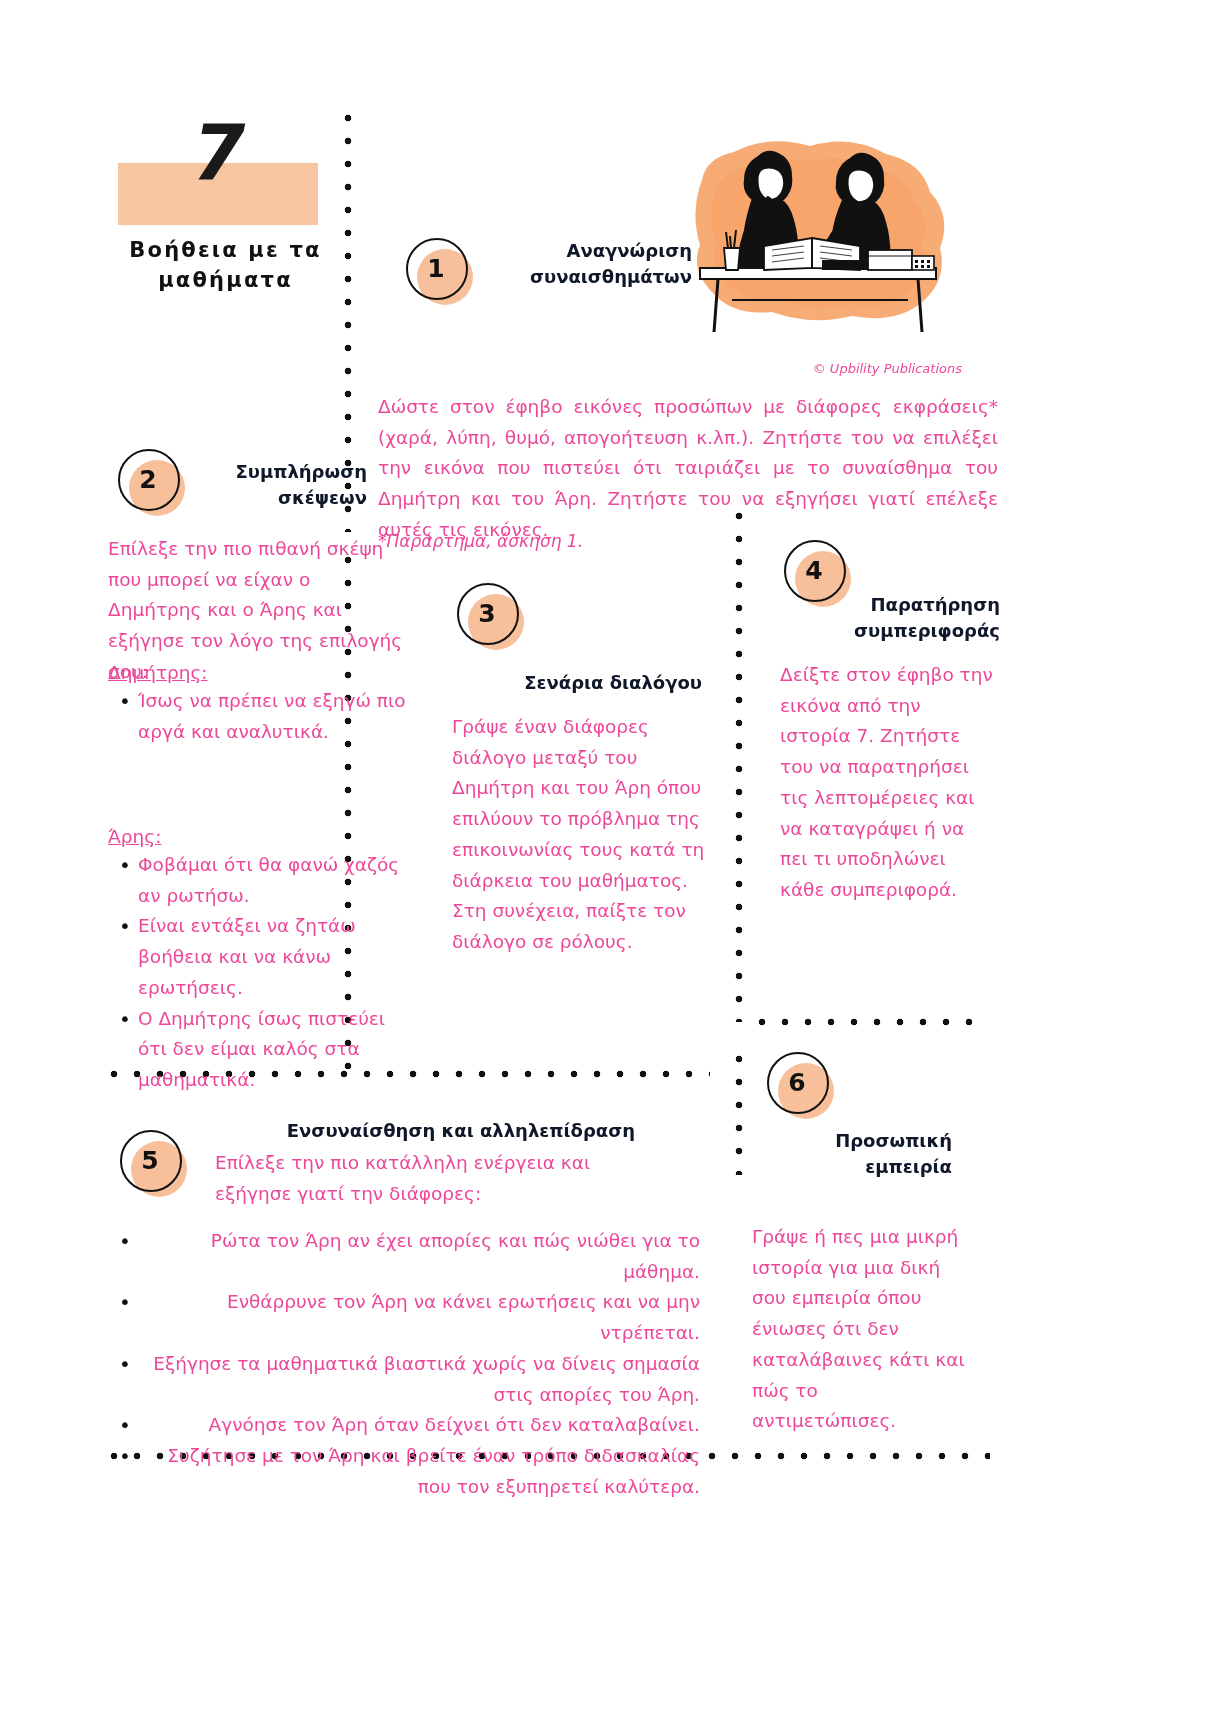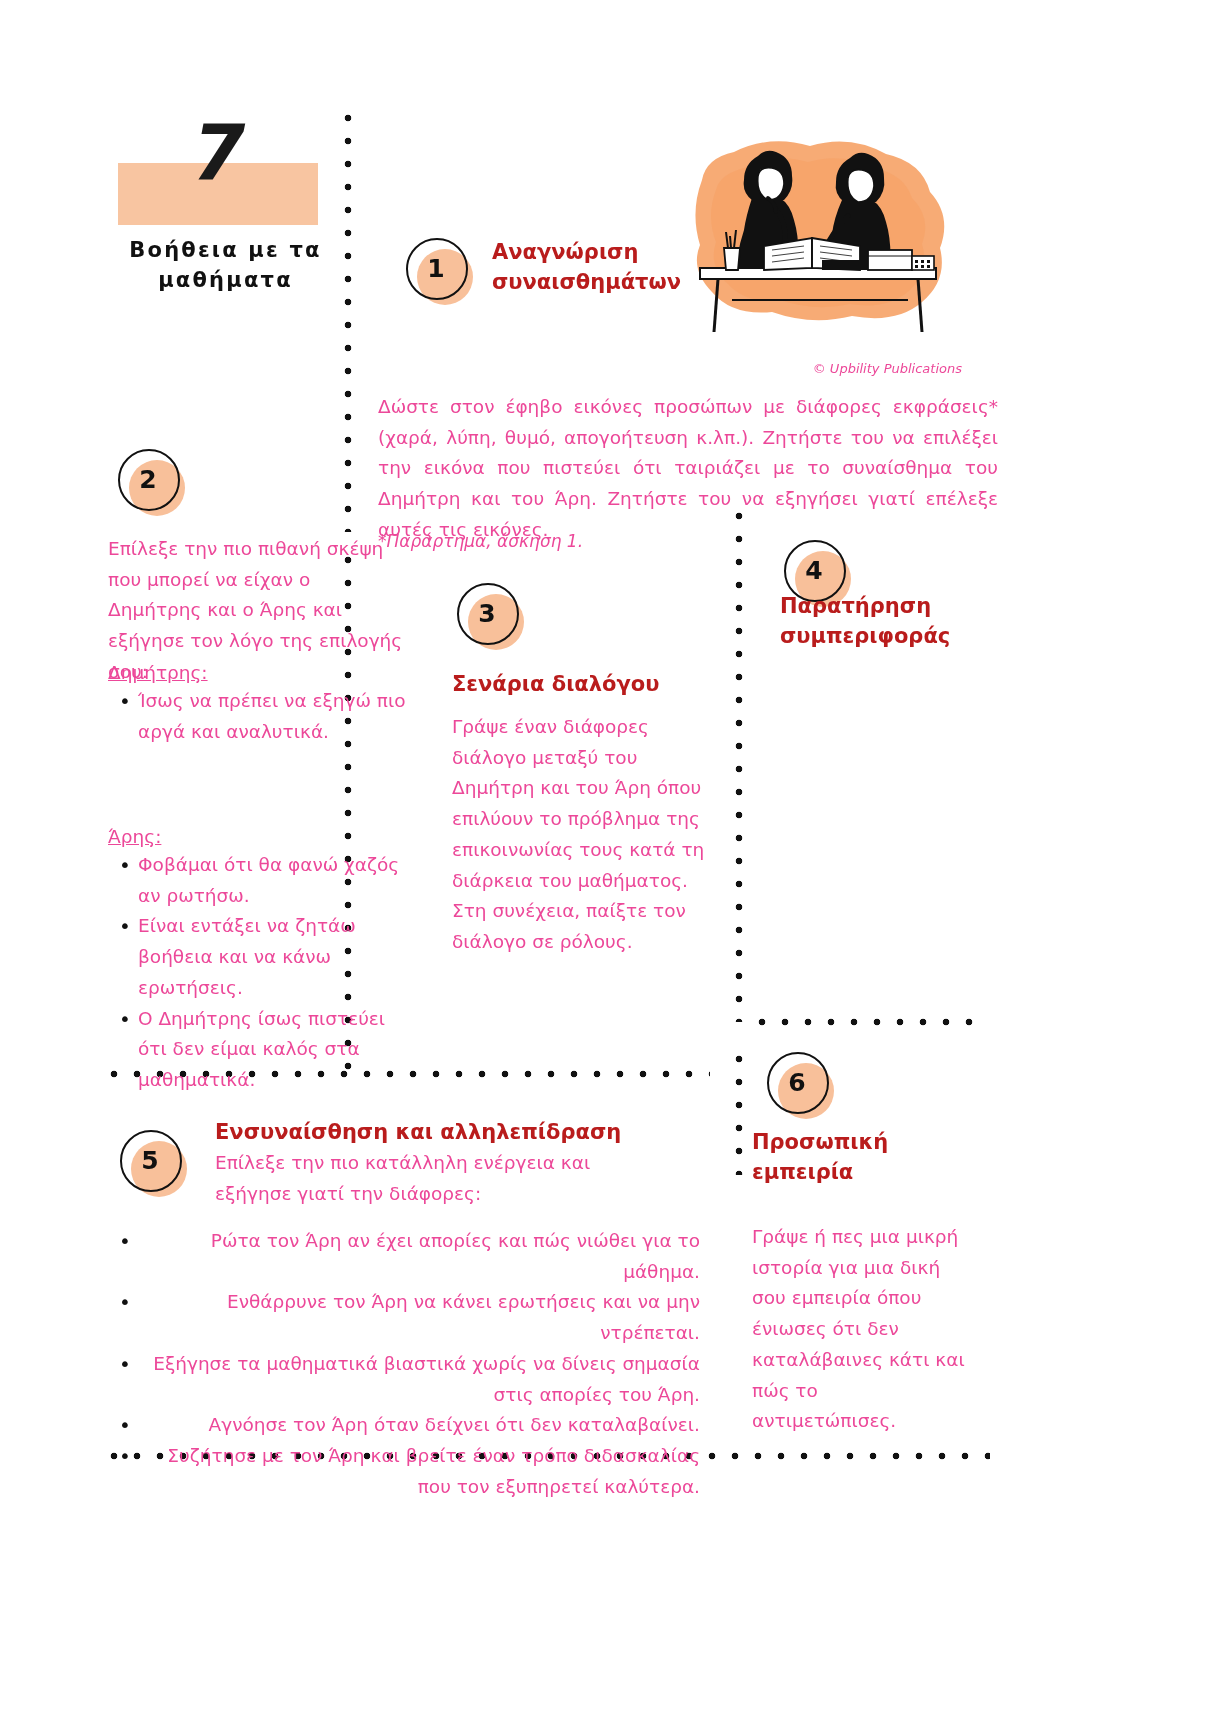--- a/index.html
+++ b/index.html
@@ -110,24 +110,25 @@
     align-items: center;
     justify-content: center;
     font-size: 25px;
     font-weight: 700;
     color: #111;
   }
 
   
   .sec-title {
     position: absolute;
-    font-size: 21px;
+    font-size: 18px;
     font-weight: 700;
     line-height: 1.42;
-    color: #b91c1c;
+    color: #0f172a;
+    text-align: right;
   }
   .body-text {
     position: absolute;
     font-size: 18.5px;
     line-height: 1.66;
     color: #ec4899;
   }
   .note-italic {
     font-style: italic;
     font-size: 17px;
@@ -278,20 +279,21 @@
   </div>
   <div class="sec-title" style="left:492px; top:238px; width:200px;">Αναγνώριση συναισθημάτων</div>
   <div class="body-text" style="left:378px; top:392px; width:620px; text-align:justify;">Δώστε στον έφηβο εικόνες προσώπων με διάφορες εκφράσεις* (χαρά, λύπη, θυμό, απογοήτευση κ.λπ.). Ζητήστε του να επιλέξει την εικόνα που πιστεύει ότι ταιριάζει με το συναίσθημα του Δημήτρη και του Άρη. Ζητήστε του να εξηγήσει γιατί επέλεξε αυτές τις εικόνες.</div>
   <div class="body-text note-italic" style="left:378px; top:527px; width:400px;">*Παράρτημα, άσκηση 1.</div>
 
   <div class="badge" style="left:118px; top:449px;">
     <span class="blob"></span>
     <span class="ring"></span>
     <span class="num">2</span>
   </div>
+  <div class="sec-title" style="left:207px; top:459px; width:160px;">Συμπλήρωση σκέψεων</div>
   <div class="body-text" style="left:108px; top:534px; width:300px;">Επίλεξε την πιο πιθανή σκέψη που μπορεί να είχαν ο Δημήτρης και ο Άρης  και εξήγησε τον λόγο της επιλογής σου:</div>
   <div class="body-text underline-label" style="left:108px; top:658px;">Δημήτρης:</div>
   <div class="body-text" style="left:110px; top:686px; width:300px;">
     <ul class="bullets">
       <li>Ίσως να πρέπει να εξηγώ πιο αργά και αναλυτικά.</li>
     </ul>
   </div>
   <div class="body-text underline-label" style="left:108px; top:822px;">Άρης:</div>
   <div class="body-text" style="left:110px; top:850px; width:305px;">
     <ul class="bullets">
@@ -308,20 +310,21 @@
   </div>
   <div class="sec-title" style="left:452px; top:670px; width:250px;">Σενάρια διαλόγου</div>
   <div class="body-text" style="left:452px; top:712px; width:258px;">Γράψε έναν διάφορες διάλογο μεταξύ του Δημήτρη και του Άρη όπου επιλύουν το πρόβλημα της επικοινωνίας τους κατά τη διάρκεια του μαθήματος. Στη συνέχεια, παίξτε τον διάλογο σε ρόλους.</div>
 
   <div class="badge" style="left:784px; top:540px;">
     <span class="blob"></span>
     <span class="ring"></span>
     <span class="num">4</span>
   </div>
   <div class="sec-title" style="left:780px; top:592px; width:220px;">Παρατήρηση συμπεριφοράς</div>
+  <div class="body-text" style="left:780px; top:660px; width:215px;">Δείξτε στον έφηβο την εικόνα από την ιστορία 7. Ζητήστε του να παρατηρήσει τις λεπτομέρειες και να καταγράψει ή να πει τι υποδηλώνει κάθε συμπεριφορά.</div>
 
   <div class="badge" style="left:120px; top:1130px;">
     <span class="blob"></span>
     <span class="ring"></span>
     <span class="num">5</span>
   </div>
   <div class="sec-title" style="left:215px; top:1118px; width:420px;">Ενσυναίσθηση και αλληλεπίδραση</div>
   <div class="body-text" style="left:215px; top:1148px; width:430px;">Επίλεξε την πιο κατάλληλη ενέργεια και εξήγησε γιατί την διάφορες:</div>
   <div class="body-text" style="left:110px; top:1226px; width:590px;text-align:right;">
     <ul class="bullets">

